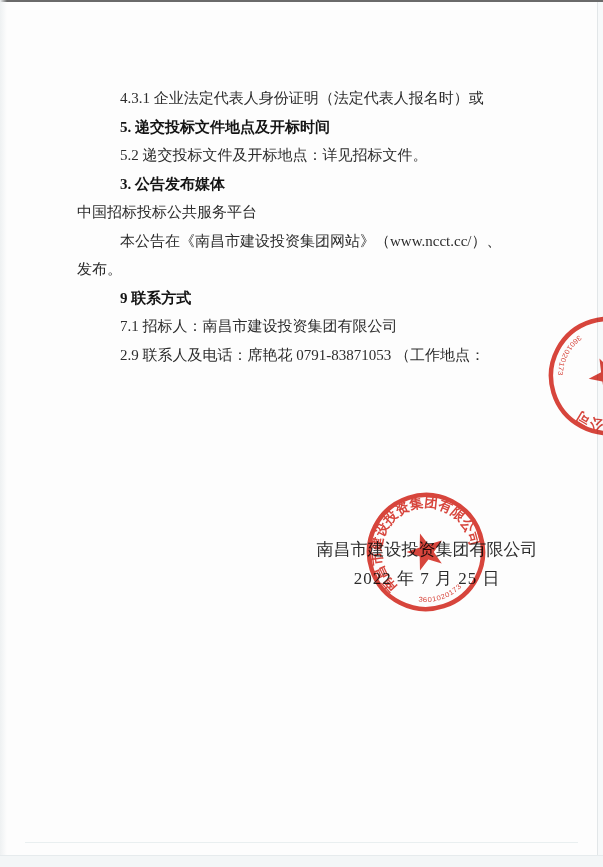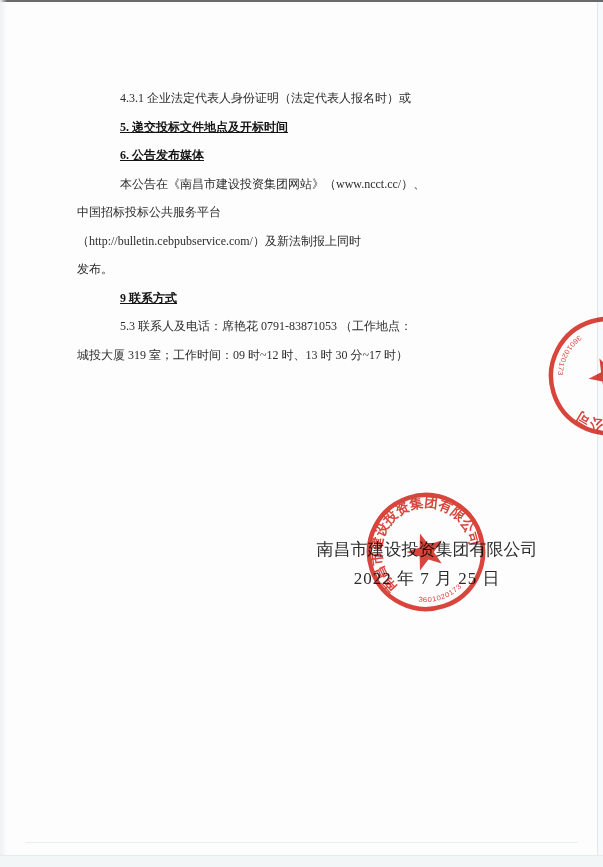--- a/index.html
+++ b/index.html
@@ -19,28 +19,28 @@
   .scan-right-line { position: absolute; top: 2px; bottom: 12px; left: 597px; width: 1px; background: #e2e6e8; z-index: 3; }
   .scan-bottom-line { position: absolute; left: 25px; right: 25px; top: 842px; height: 1px; background: #e9eff0; z-index: 3; }
   .scan-bottom-fill { position: absolute; left: 0; right: 0; bottom: 0; height: 11px; background: #f3f6f7;
                  border-top: 1px solid #e6ebed; z-index: 3; }
 
   
   .doc-body {
     position: absolute;
     left: 77px; top: 84px;
     width: 468px;
-    font-size: 12px;
+    font-size: 15px;
     line-height: 28.5px;
     color: #2c2c2c;
     z-index: 2;
   }
   .ln   { white-space: nowrap; }
   .ind  { text-indent: 43px; }
-  .bold { font-weight: bold; color: #141414; text-decoration: underline; }
+  .bold { font-weight: bold; color: #141414; }
 
   
   .signature {
     position: absolute;
     left: 315px; top: 540px;
     width: 224px;
     text-align: center;
     font-size: 17px;
     line-height: 20px;
     color: #2c2c2c;
@@ -63,28 +63,28 @@
   <div class="scan-top"></div>
   <div class="scan-left"></div>
   <div class="scan-right-fill"></div>
   <div class="scan-right-line"></div>
   <div class="scan-bottom-line"></div>
   <div class="scan-bottom-fill"></div>
 
   <div class="doc-body">
     <div class="ln ind">4.3.1 企业法定代表人身份证明（法定代表人报名时）或</div>
     <div class="ln ind bold">5. 递交投标文件地点及开标时间</div>
-    <div class="ln ind bold">6. 公告发布媒体</div>
+    <div class="ln ind">5.2 递交投标文件及开标地点：详见招标文件。</div>
+    <div class="ln ind bold">3. 公告发布媒体</div>
+    <div class="ln">中国招标投标公共服务平台</div>
     <div class="ln ind">本公告在《南昌市建设投资集团网站》（www.ncct.cc/）、</div>
-    <div class="ln">中国招标投标公共服务平台</div>
-    <div class="ln">（http://bulletin.cebpubservice.com/）及新法制报上同时</div>
     <div class="ln">发布。</div>
     <div class="ln ind bold">9 联系方式</div>
-    <div class="ln ind">5.3 联系人及电话：席艳花 0791-83871053 （工作地点：</div>
-    <div class="ln">城投大厦 319 室；工作时间：09 时~12 时、13 时 30 分~17 时）</div>
+    <div class="ln ind">7.1 招标人：南昌市建设投资集团有限公司</div>
+    <div class="ln ind">2.9 联系人及电话：席艳花 0791-83871053 （工作地点：</div>
   </div>
 
   <div class="signature">
     <div class="sig-company">南昌市建设投资集团有限公司</div>
     <div class="sig-date">2022 年 7 月 25 日</div>
   </div>
 
   <svg class="stamp stamp-main" width="130" height="130" viewBox="-65 -65 130 130">
     <defs>
       <path id="arcTop" d="M -36.9,25.8 A 45,45 0 1 1 36.9,25.8" fill="none"></path>

